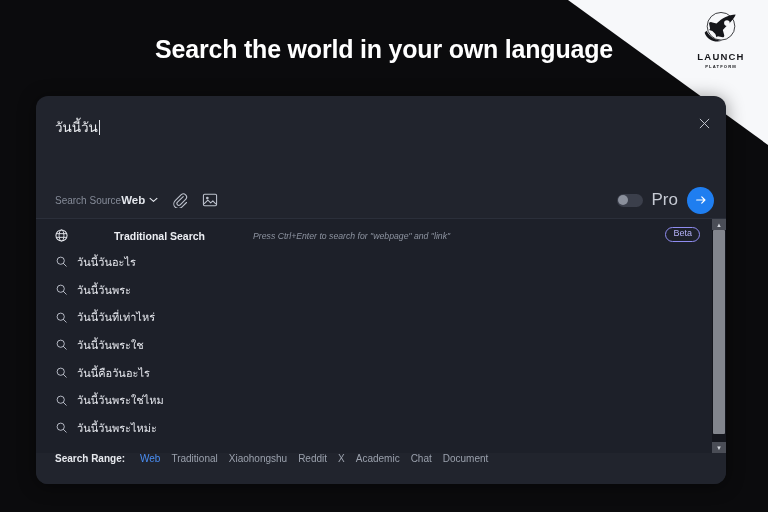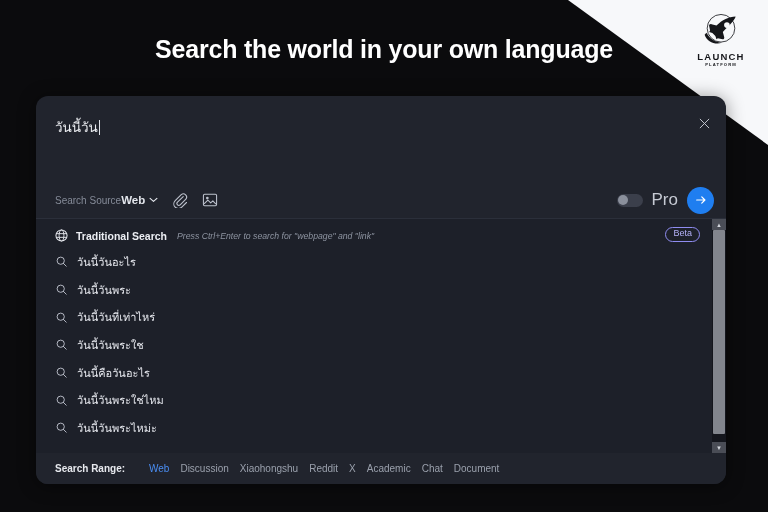--- a/index.html
+++ b/index.html
@@ -28,21 +28,21 @@
 
   
   .logo {
     position: absolute;
     top: 9px; right: 18px;
     width: 58px; height: 60px;
     z-index: 3;
     display: flex;
     flex-direction: column;
     align-items: center;
-    justify-content: center;
+    justify-content: space-between;
   }
   .logo-mark { width: 44px; height: 40px; display: block; }
   .logo-word {
     font-size: 9.5px;
     font-weight: 700;
     letter-spacing: 1.2px;
     color: #15161a;
     line-height: 1;
     margin-top: 1px;
   }
@@ -193,20 +193,21 @@
     position: absolute;
     inset: 0 14px 0 0;
     padding-top: 4px;
   }
   .trad-row {
     display: flex;
     align-items: center;
     height: 25px;
     padding: 0 10px 0 19px;
     position: relative;
+    gap: 38px;
   }
   .globe-ic { width: 13px; height: 13px; color: #e6e8ee; flex: none; margin-right: 8px; display:flex; }
   .trad-label {
     font-size: 10.5px;
     font-weight: 700;
     color: #eceef3;
     margin-right: 10px;
   }
   .trad-hint {
     font-size: 8.7px;
@@ -272,23 +273,22 @@
     background: #82858d;
     border-radius: 1px;
   }
 
   
   .footer {
     height: 31px;
     flex: none;
     background: #21242d;
     display: flex;
-    align-items: center;
     padding-left: 19px;
-    gap: 13px;
+    gap: 4px;
   }
   .range-label {
     font-size: 10px;
     font-weight: 700;
     color: #e7e9ee;
     margin-right: 11px;
   }
   .range-item {
     font-size: 10px;
     color: #9aa0ac;
@@ -453,21 +453,21 @@
           <div class="sb-thumb"></div>
         </div>
         <div class="sb-arrow">▼</div>
       </div>
     </div>
 
     <div class="footer">
       <span class="range-label">Search Range:</span>
       <span id="range-container" style="display:flex">
           <span class="range-item active">Web</span>
-          <span class="range-item">Discussion</span>
+          <span class="range-item">Traditional</span>
           <span class="range-item">Xiaohongshu</span>
           <span class="range-item">Reddit</span>
           <span class="range-item">X</span>
           <span class="range-item">Academic</span>
           <span class="range-item">Chat</span>
           <span class="range-item">Document</span>
         </span>
     </div>
 
   </div>

